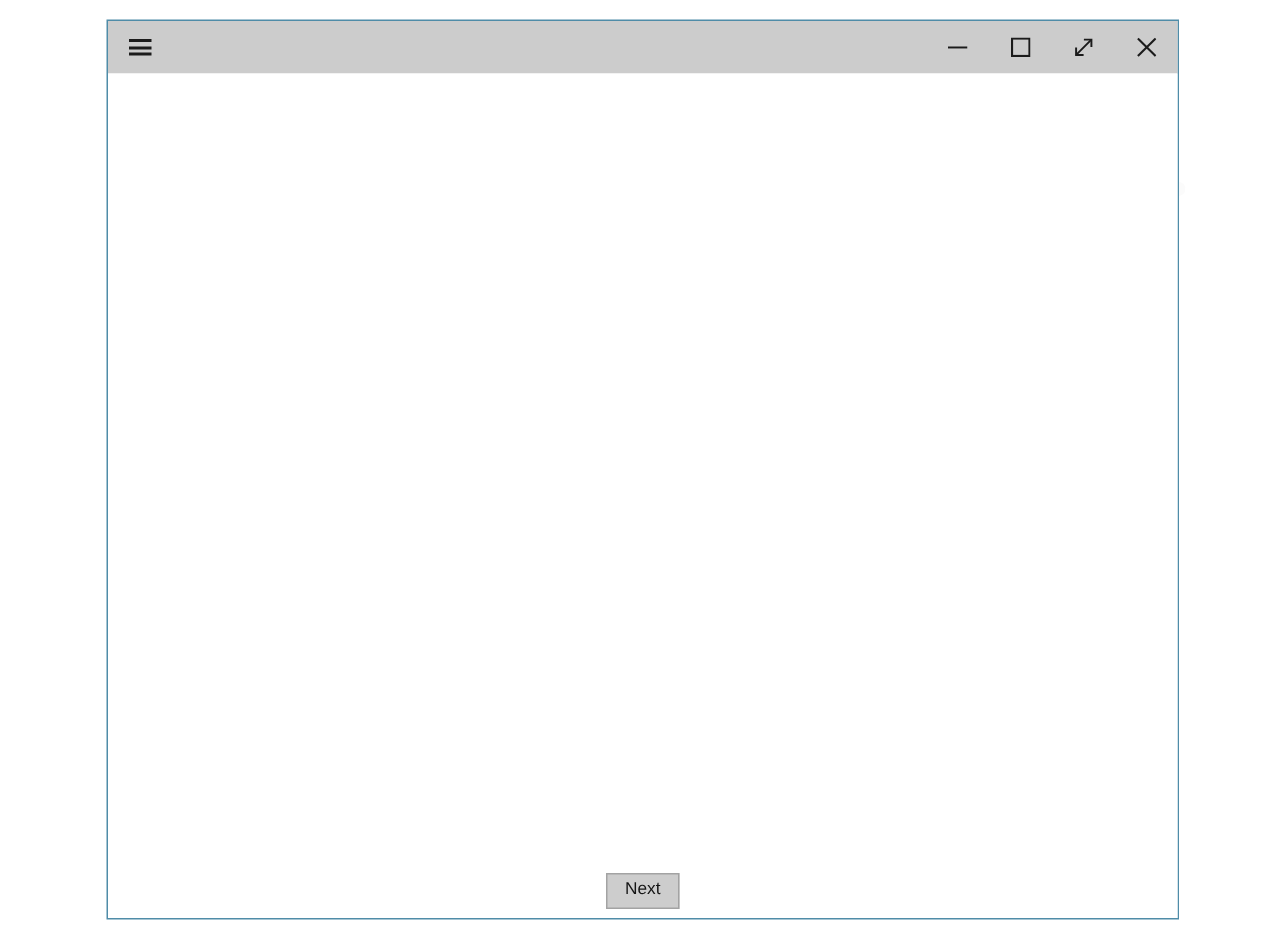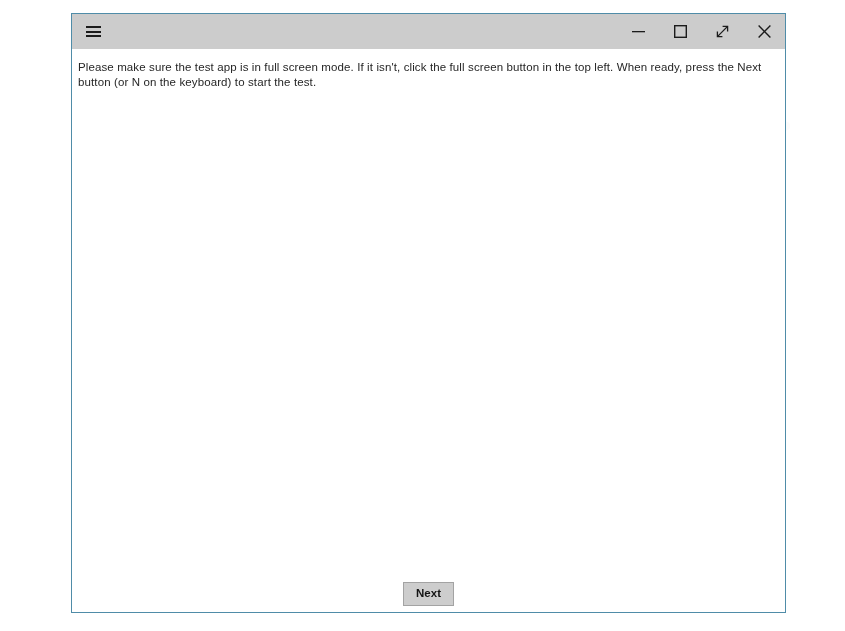--- a/index.html
+++ b/index.html
@@ -117,21 +117,21 @@
     align-items: center;
     justify-content: center;
   }
   #next-button {
     min-width: 42px;
     padding: 4px 12px 5px 12px;
     background: #cdcdcd;
     border: 1px solid #a3a3a3;
     font-family: "Liberation Sans", sans-serif;
     font-size: 11.5px;
-    font-weight: bold;
+    font-weight: normal;
     color: #141414;
     cursor: pointer;
     line-height: 13px;
     text-align: center;
   }
 </style>
 </head>
 <body>
 
 <div id="desktop-artifacts">
@@ -191,20 +191,19 @@
           <line x1="0.6" y1="0.6" x2="12.4" y2="12.4" stroke="currentColor" stroke-width="1.4"></line>
           <line x1="12.4" y1="0.6" x2="0.6" y2="12.4" stroke="currentColor" stroke-width="1.4"></line>
         </svg>
       </div>
 
     </div>
   </div>
 
   <div id="client-area">
 
-    <div id="instruction-text">Please make sure the test app is in full screen mode. If it isn't, click the full screen button in the top left. When ready, press the Next button (or N on the keyboard) to start the test.</div>
 
     <div id="footer-bar">
       <button id="next-button">Next</button>
     </div>
 
   </div>
 </div>
 
 </body></html>

